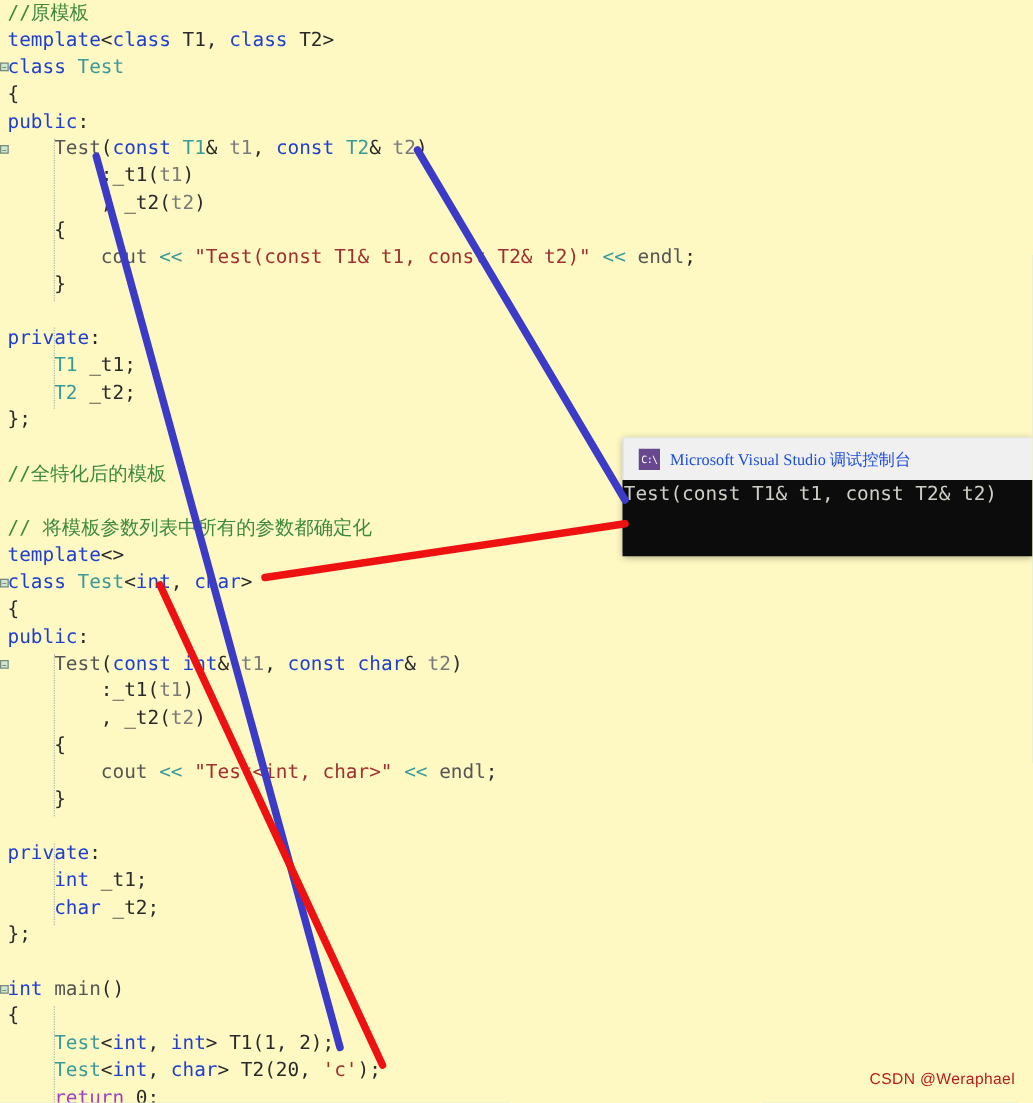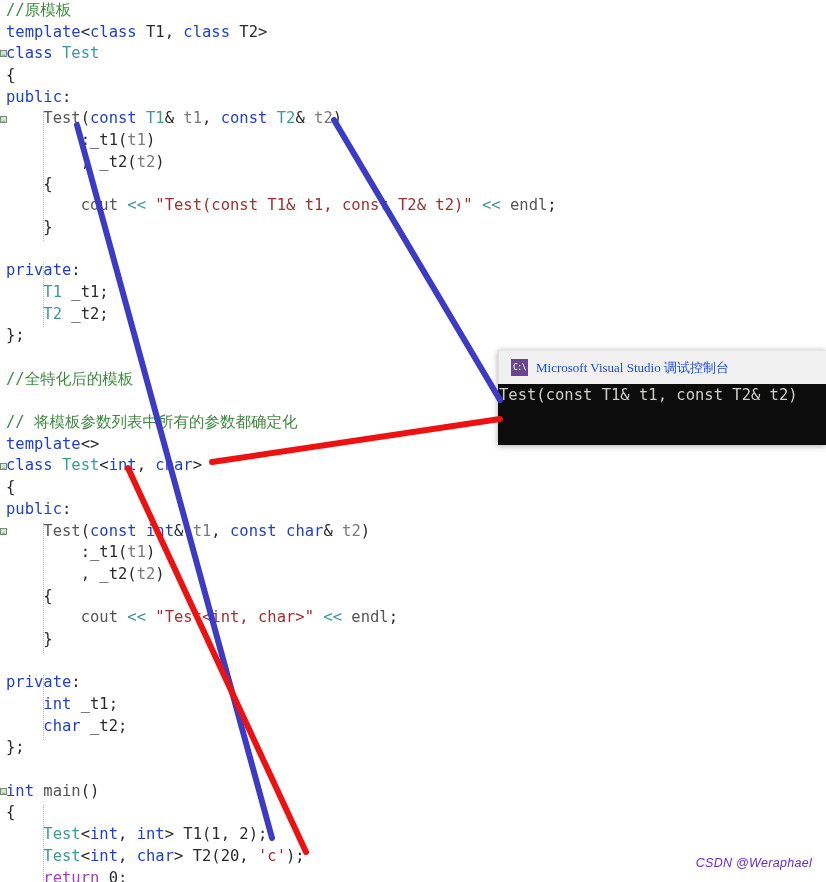--- a/index.html
+++ b/index.html
@@ -7,21 +7,21 @@
     width:826px;height:882px;
     background:#cfe7cf;
     font-family:"DejaVu Sans Mono","Liberation Mono",monospace;
     overflow:hidden;
     position:relative;
   }
 
   
   #editor{
     position:absolute;left:0;top:0;width:826px;height:882px;
-    background:#ffffff;
+    background:#fef9c3;
   }
   #gutter{
     position:absolute;left:0;top:0;width:8px;height:882px;
   }
   .fold{
     position:absolute;left:0px;width:7px;height:7px;
     border:1px solid #7a8a7a;background:#cfe7cf;
     font-size:6px;line-height:7px;text-align:center;color:#4a5a4a;
     box-sizing:border-box;
   }
@@ -86,21 +86,21 @@
   
   #overlay{
     position:absolute;left:0;top:0;width:826px;height:882px;
     pointer-events:none;
   }
 
   
   #watermark{
     position:absolute;right:14px;bottom:12px;
     font-family:"Liberation Sans","DejaVu Sans",sans-serif;
-    font-size:12.5px;color:#6d28d9;letter-spacing:0.3px;font-style:italic;
+    font-size:12.5px;color:#b91c1c;letter-spacing:0.3px;
   }
 </style>
 </head>
 <body>
 
 <div id="editor">
   <div id="gutter">
       <div class="fold" style="top: 50.4px;">−</div>
       <div class="fold" style="top: 115.5px;">−</div>
       <div class="fold" style="top: 462.7px;">−</div>

